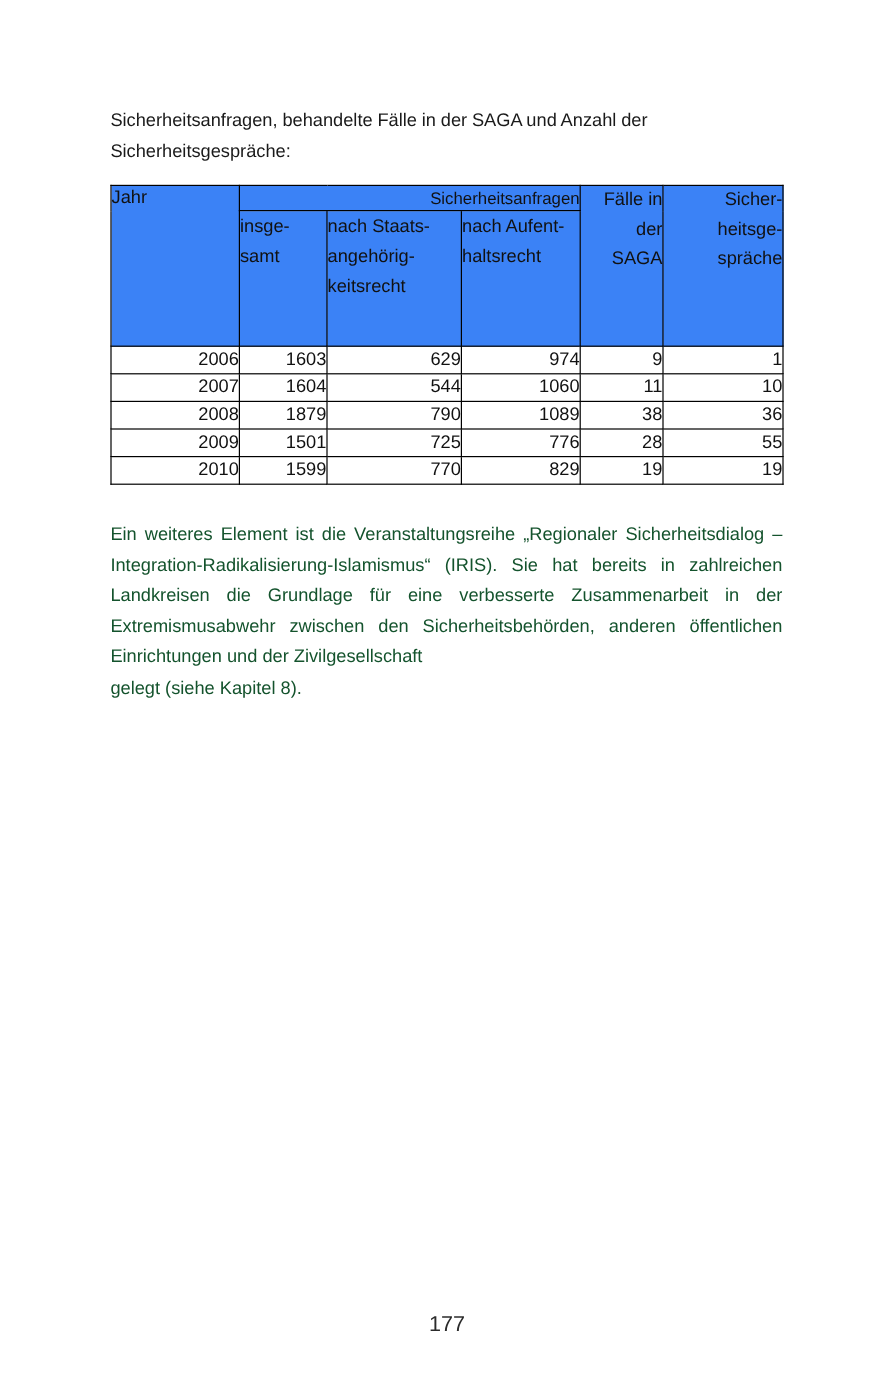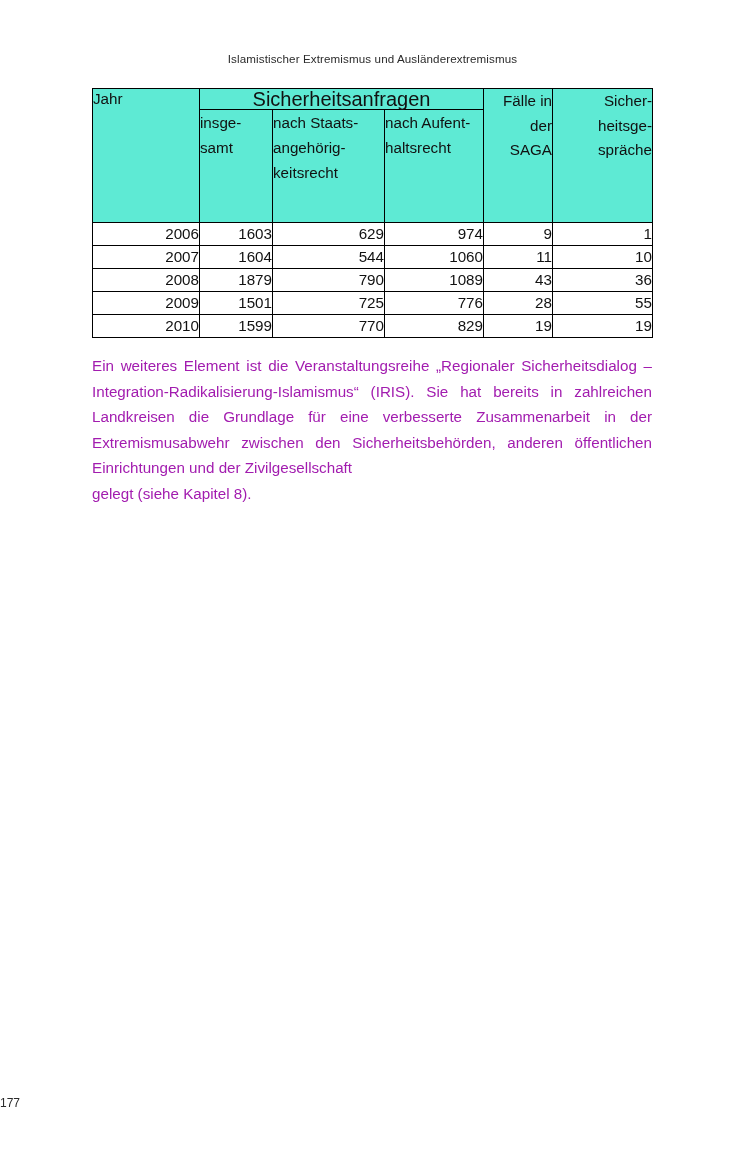--- a/index.html
+++ b/index.html
@@ -74,28 +74,28 @@
 
   
   col.c-jahr      { width: 107px; }
   col.c-insgesamt { width: 73px;  }
   col.c-staats    { width: 112px; }
   col.c-aufent    { width: 99px;  }
   col.c-faelle    { width: 69px;  }
   col.c-gespr     { width: 100px; }
 
   thead th {
-    background: #5eead4;
+    background: #3b82f6;
   }
 
   th.group-head {
     font-weight: bold;
-    text-align: center;
+    text-align: right;
     padding: 6px 8px 7px 10px;
-    font-size: 20px;
+    font-size: 14px;
     line-height: 20px;
     height: 20px;
     vertical-align: top;
   }
   th.jahr-head {
     font-weight: bold;
     text-align: left;
     padding: 6px 8px 0 10px;
     font-size: 15.2px;
     line-height: 20px;
@@ -132,48 +132,48 @@
     background: #ffffff;
     margin-left: 24px;
   }
 
   
   .body-text {
     font-size: 15.2px;
     line-height: 25.5px;
     text-align: justify;
     text-justify: inter-word;
-    margin: 15px 0 0 0;
-    color: #a21caf;
+    margin: 29px 0 0 0;
+    color: #14532d;
   }
   .body-text .last-line {
     display: block;
   }
 
   
   .folio {
     position: absolute;
     top: 1094px;
     left: 0;
     width: 745px;
-    text-align: left;
-    font-size: 12px;
+    text-align: center;
+    font-size: 18px;
     line-height: 18px;
     color: #2b2b2b;
   }
 </style>
 </head>
 <body>
 
 <div class="page">
 
-  <div class="running-header">Islamistischer Extremismus und Ausländerextremismus</div>
 
   <div class="content">
 
+    <p class="intro">Sicherheitsanfragen, behandelte Fälle in der SAGA und Anzahl der Sicherheitsgespräche:</p>
 
     <table class="data-table">
       <colgroup>
         <col class="c-jahr">
         <col class="c-insgesamt">
         <col class="c-staats">
         <col class="c-aufent">
         <col class="c-faelle">
         <col class="c-gespr">
       </colgroup>
@@ -211,21 +211,21 @@
           <td>544</td>
           <td>1060</td>
           <td>11</td>
           <td>10</td>
         </tr>
         <tr>
           <td>2008</td>
           <td>1879</td>
           <td>790</td>
           <td>1089</td>
-          <td>43</td>
+          <td>38</td>
           <td>36</td>
         </tr>
         <tr>
           <td>2009</td>
           <td>1501</td>
           <td>725</td>
           <td>776</td>
           <td>28</td>
           <td>55</td>
         </tr>

